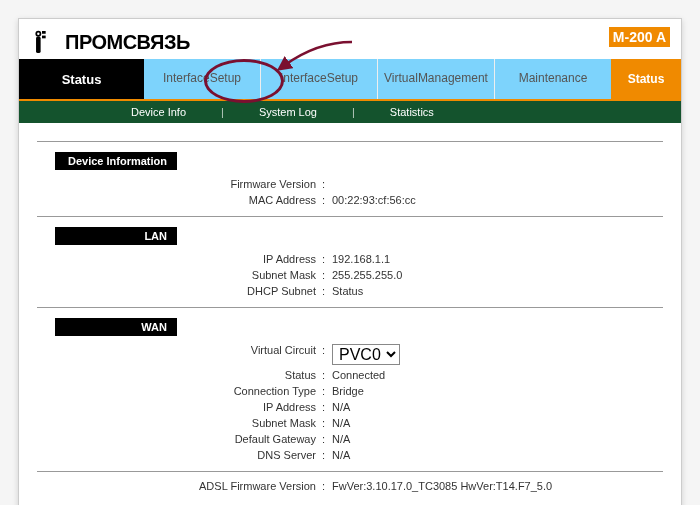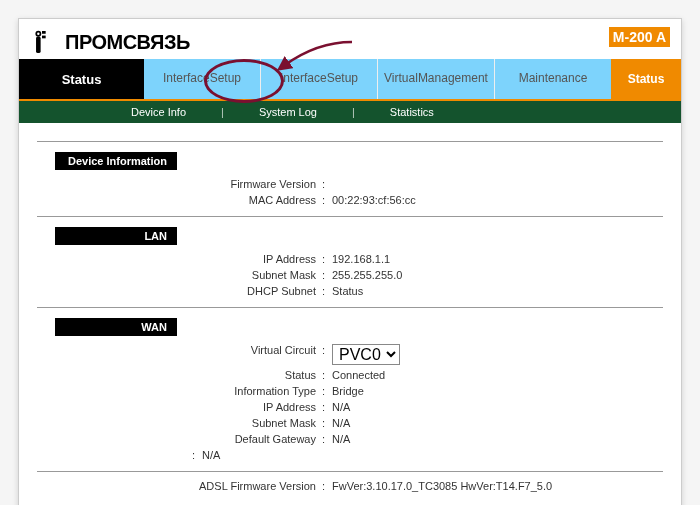--- a/index.html
+++ b/index.html
@@ -288,40 +288,41 @@
             <option>PVC0</option>
           </select>
         </span>
       </div>
       <div class="kv">
         <span class="k">Status</span>
           <span class="colon">:</span>
         <span class="v">Connected</span>
       </div>
       <div class="kv">
-        <span class="k">Information Type</span>
+        <span class="k">Connection Type</span>
           <span class="colon">:</span>
         <span class="v">Bridge</span>
       </div>
       <div class="kv">
         <span class="k">IP Address</span>
           <span class="colon">:</span>
         <span class="v">N/A</span>
       </div>
       <div class="kv">
         <span class="k">Subnet Mask</span>
           <span class="colon">:</span>
         <span class="v">N/A</span>
       </div>
       <div class="kv">
         <span class="k">Default Gateway</span>
           <span class="colon">:</span>
         <span class="v">N/A</span>
       </div>
       <div class="kv">
+        <span class="k">DNS Server</span>
           <span class="colon">:</span>
         <span class="v">N/A</span>
       </div>
     </div>
 
     <hr class="hr-line">
     <div class="kv-block">
       <div class="kv">
         <span class="k">ADSL Firmware Version</span>
           <span class="colon">:</span>

